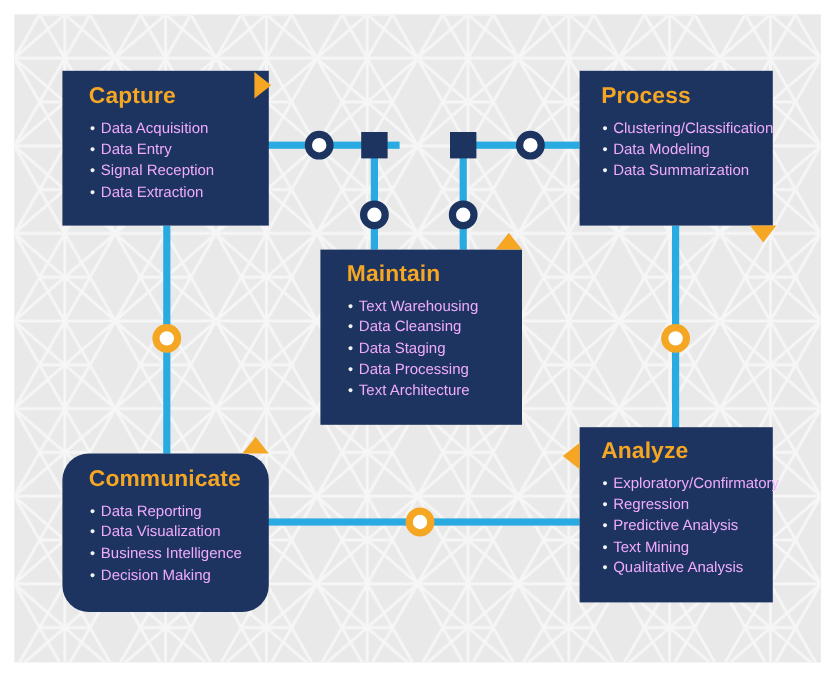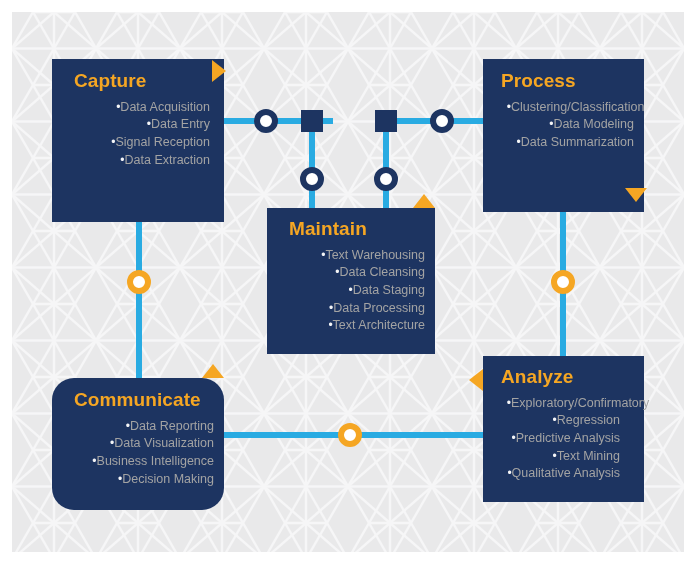--- a/index.html
+++ b/index.html
@@ -86,23 +86,22 @@
     line-height: 1.1;
   }
   .box-list {
     list-style: none;
     margin: 7px 0 0 0;
     padding: 0;
   }
   .box-list li {
     font-size: 12.5px;
     line-height: 17.6px;
-    color: #a3a3a3;
+    color: #f0abfc;
     white-space: nowrap;
-    text-align: right;
   }
   .box-list li::before {
     content: "\2022";
     color: #f4f5f7;
     display: inline-block;
     width: 9px;
     margin-left: 1px;
     font-size: 12px;
   }
 
@@ -185,32 +184,32 @@
     <div class="ring navy" style="left:362px; top:155px; width:24px; height:24px;"></div>
 
     <div class="ring navy" style="left:418px; top:97px; width:24px; height:24px;"></div>
 
     <div class="ring gold" style="left:115px; top:258px; width:24px; height:24px;"></div>
 
     <div class="ring gold" style="left:539px; top:258px; width:24px; height:24px;"></div>
 
     <div class="ring gold" style="left:326px; top:411px; width:24px; height:24px;"></div>
 
-    <div class="box" style="left:40px; top:47px; width:172px; height:163px; padding:12px 14px 0 22px;">
+    <div class="box" style="left:40px; top:47px; width:172px; height:129px; padding:12px 14px 0 22px;">
       <div class="box-title">Capture</div>
       <ul class="box-list">
         <li>Data Acquisition</li>
         <li>Data Entry</li>
         <li>Signal Reception</li>
         <li>Data Extraction</li>
       </ul>
     </div>
     <div class="tri tri-right" style="left:200px; top:48px;"></div>
 
-    <div class="box" style="left:471px; top:47px; width:161px; height:153px; padding:12px 10px 0 18px;">
+    <div class="box" style="left:471px; top:47px; width:161px; height:129px; padding:12px 10px 0 18px;">
       <div class="box-title">Process</div>
       <ul class="box-list">
         <li>Clustering/Classification</li>
         <li>Data Modeling</li>
         <li>Data Summarization</li>
       </ul>
     </div>
     <div class="tri tri-down" style="left:613px; top:176px;"></div>
 
     <div class="box" style="left:255px; top:196px; width:168px; height:146px; padding:11px 10px 0 22px;">

